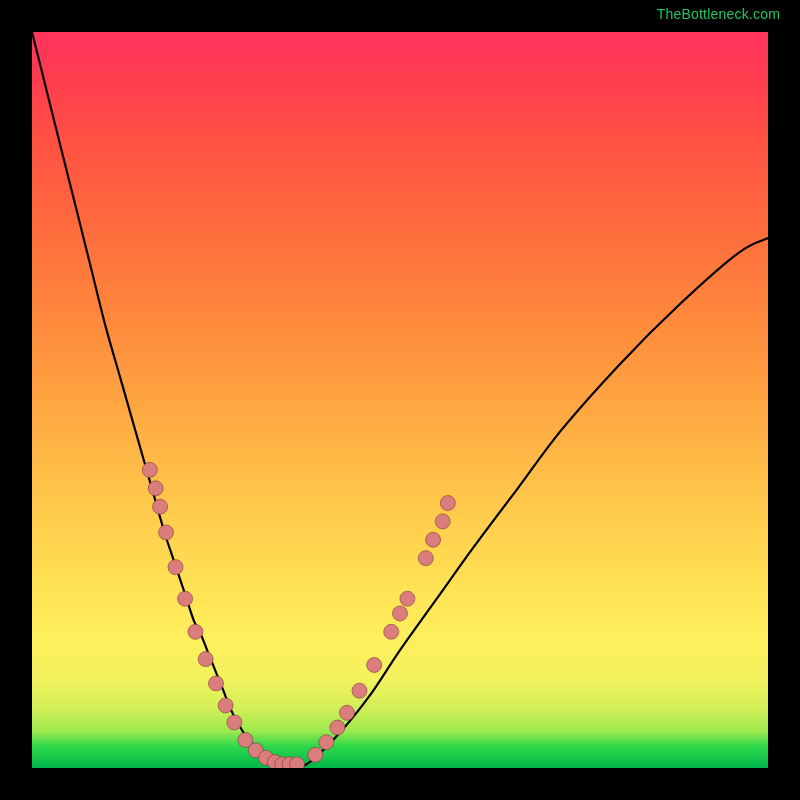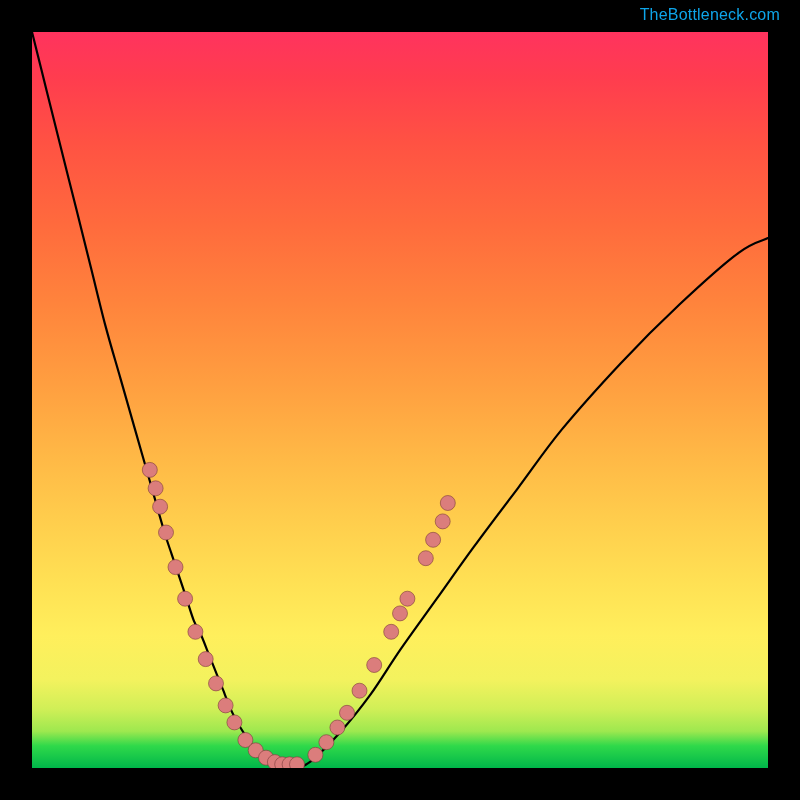--- a/index.html
+++ b/index.html
@@ -38,22 +38,22 @@
       #ff6a3d 74%,
       #ff5243 85%,
       #ff3c4f 94%,
       #ff335e 100%
     );
   }
   .watermark {
     position: absolute;
     top: 6px;
     right: 20px;
-    color: #0ea5e9;
-    font-size: 16px;
+    color: #22c55e;
+    font-size: 14px;
     font-weight: 500;
     letter-spacing: 0.2px;
     user-select: none;
   }
   .curve-svg {
     position: absolute;
     left: 0;
     top: 0;
     width: 736px;
     height: 736px;

